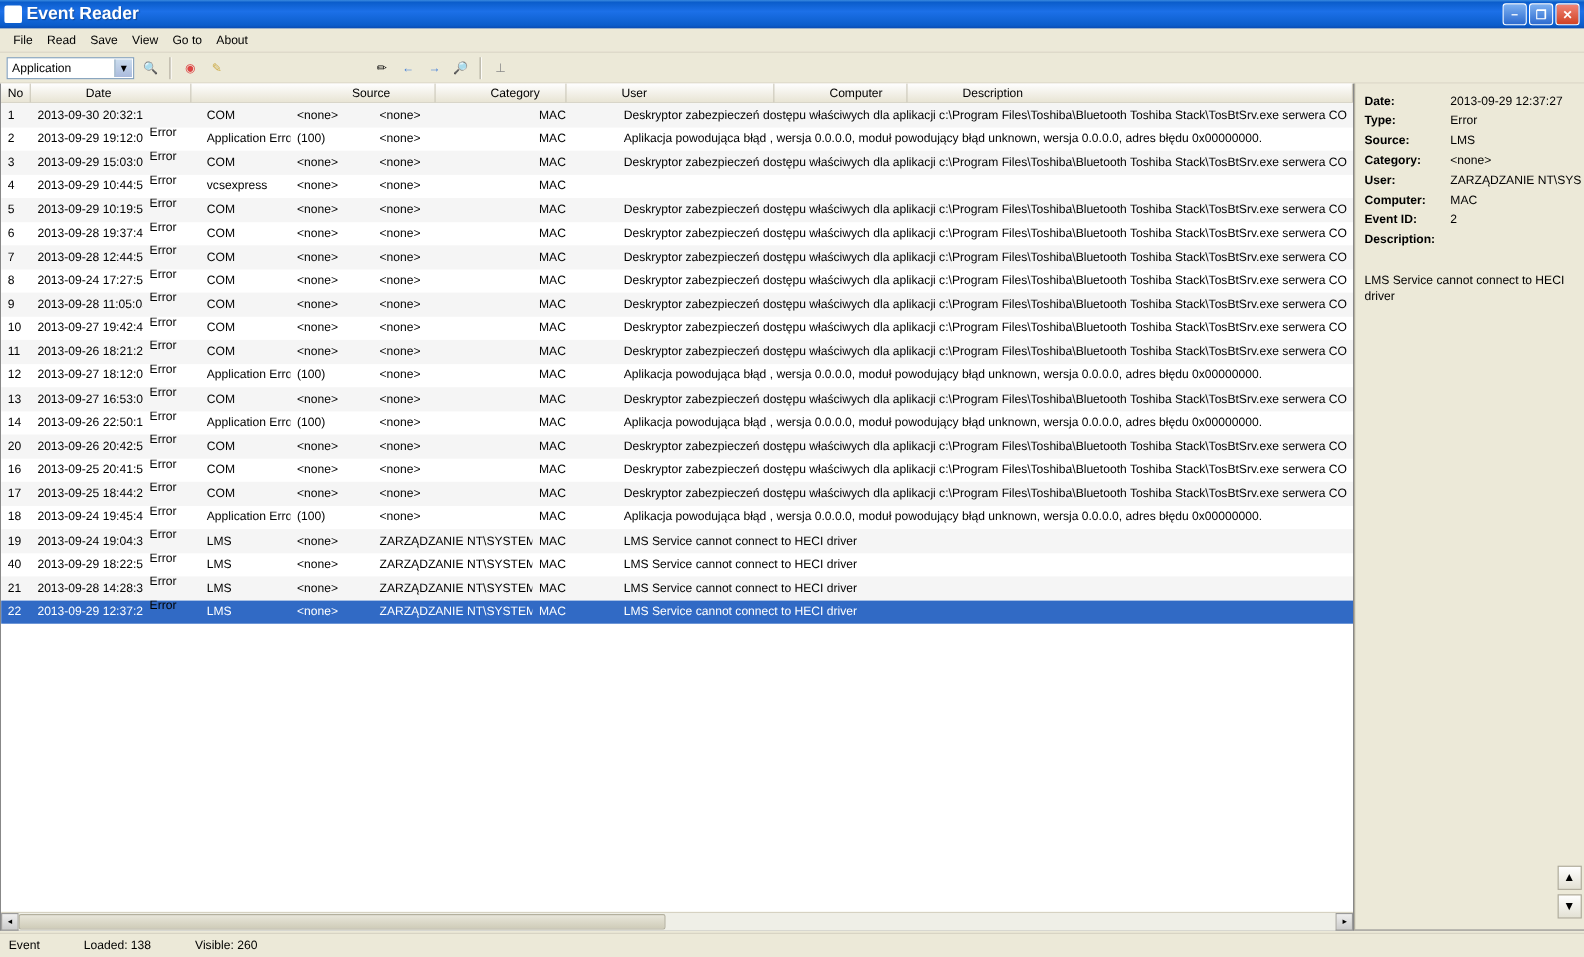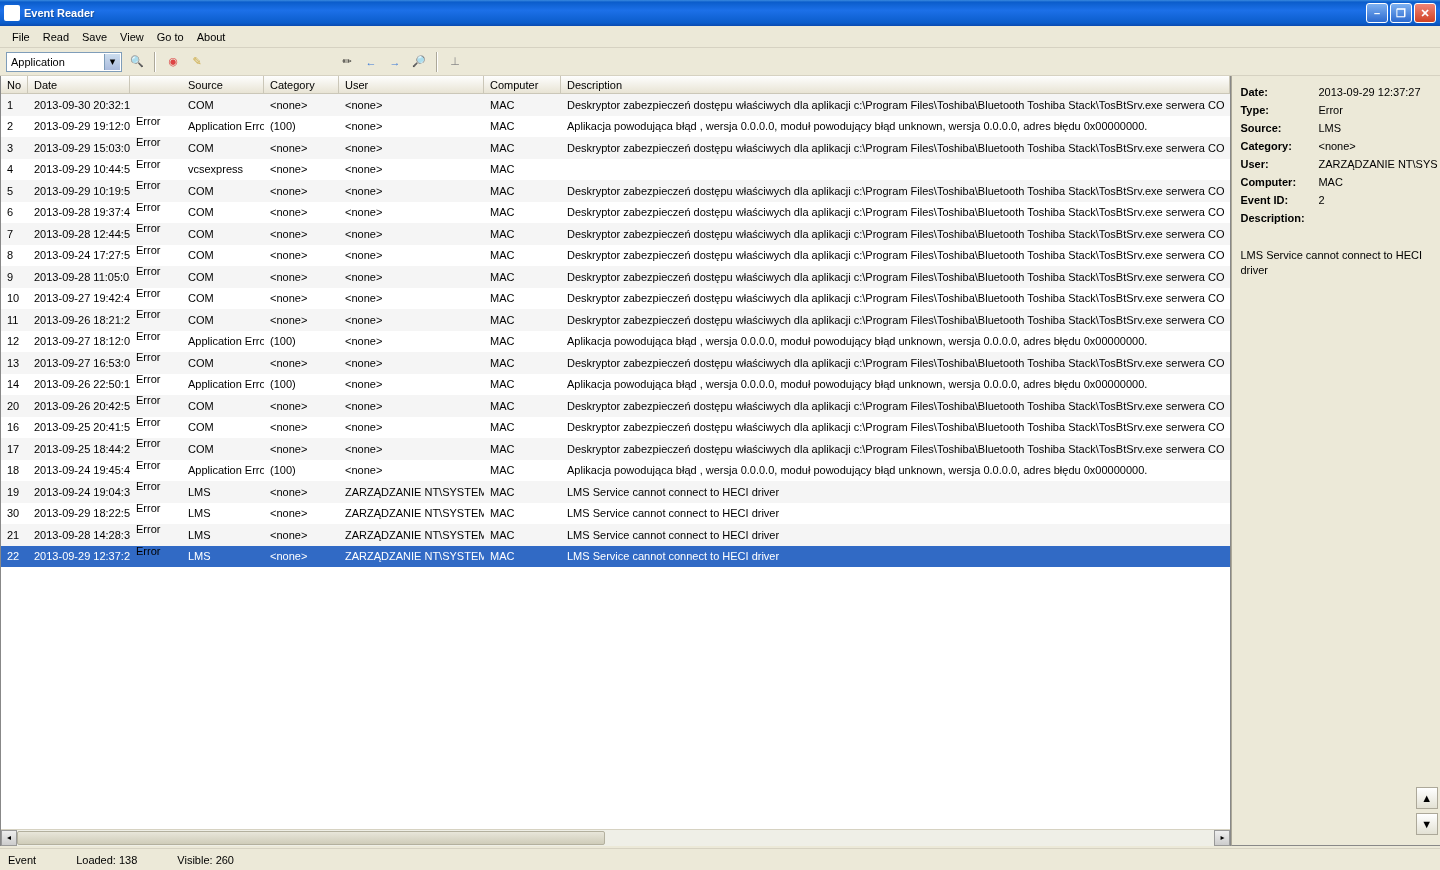--- a/index.html
+++ b/index.html
@@ -1,37 +1,37 @@
 <!DOCTYPE html>
 <html><head>
 <meta charset="utf-8">
 <style>
 * { margin: 0; padding: 0; box-sizing: border-box; font-family: Tahoma, Arial, sans-serif; font-size: 11px; }
 body { background: #ece9d8; overflow: hidden; width: 1440px; height: 870px; }
 
 .titlebar { height: 26px; background: linear-gradient(to bottom, #3a8adf 0%, #0b5dcb 8%, #1c70e8 40%, #0b5dcb 88%, #0a4ab0 100%); display: flex; align-items: center; padding: 0 4px; color: white; }
 .titlebar-icon { width: 16px; height: 16px; background: #fff; border-radius: 2px; margin-right: 4px; }
-.titlebar-text { font-weight: bold; font-size: 11px; flex: 1; text-shadow: 1px 1px 1px rgba(0,0,0,0.3); }
+.titlebar-text { font-weight: bold; font-size: 16px; flex: 1; text-shadow: 1px 1px 1px rgba(0,0,0,0.3); }
 .win-buttons { display: flex; gap: 2px; }
 .win-btn { width: 22px; height: 20px; border: 1px solid #fff; border-radius: 3px; display: flex; align-items: center; justify-content: center; color: #fff; font-weight: bold; cursor: pointer; }
 .win-btn.min, .win-btn.max { background: linear-gradient(to bottom, #7eb1f1, #2d6bd0); }
 .win-btn.close { background: linear-gradient(to bottom, #f08577, #d04224); }
 
 .menubar { height: 22px; background: #ece9d8; border-bottom: 1px solid #d6d2c2; display: flex; align-items: center; padding: 0 8px; gap: 5px; }
 .menu-item { color: #000; cursor: pointer; padding: 2px 4px; }
 
 .toolbar { height: 28px; background: #ece9d8; border-bottom: 1px solid #d6d2c2; display: flex; align-items: center; padding: 0 6px; gap: 6px; }
 .combo { width: 116px; height: 20px; background: #fff; border: 1px solid #7f9db9; display: flex; align-items: center; padding: 0 4px; position: relative; }
 .combo-arrow { position: absolute; right: 1px; top: 1px; bottom: 1px; width: 16px; background: linear-gradient(to bottom, #cde, #abd); display: flex; align-items: center; justify-content: center; border-left: 1px solid #7f9db9; }
 .tool-icon { width: 18px; height: 18px; display: flex; align-items: center; justify-content: center; cursor: pointer; }
 .tool-sep { width: 2px; height: 20px; border-left: 1px solid #aca899; border-right: 1px solid #fff; margin: 0 2px; }
 
 .main { display: flex; height: 770px; }
 .table-area { flex: 1; background: #fff; border: 1px solid #888; border-top: none; display: flex; flex-direction: column; position: relative; }
-.table-header { display: flex; height: 18px; background: linear-gradient(to bottom, #fefefe, #e8e4d4); border-bottom: 1px solid #cbc7b8; flex-shrink: 0; }
+.table-header { display: flex; height: 18px; background: linear-gradient(to bottom, #fefefe, #e8e4d4); border-bottom: 1px solid #cbc7b8; flex-shrink: 0; gap: 44px; }
 .th { border-right: 1px solid #cbc7b8; padding: 2px 6px; color: #000; display: flex; align-items: center; overflow: hidden; white-space: nowrap; }
 .table-body { flex: 1; overflow: hidden; background: #fff; }
 .tr { display: flex; height: 21.5px; align-items: center; color: #000; }
 .tr:nth-child(odd) { background: #f5f5f5; }
 .tr.selected { background: #316ac5 !important; color: #fff; }
 .td { padding: 2px 6px; overflow: hidden; white-space: nowrap; }
 .hscroll { height: 16px; background: #ece9d8; border-top: 1px solid #d6d2c2; display: flex; align-items: center; }
 .scroll-btn { width: 16px; height: 16px; background: linear-gradient(to bottom, #eee, #ccc); border: 1px solid #999; display: flex; align-items: center; justify-content: center; font-size: 8px; }
 .scroll-track { flex: 1; height: 16px; background: #efefe7; position: relative; }
 .scroll-thumb { position: absolute; left: 0; width: 588px; height: 14px; top: 1px; background: linear-gradient(to bottom, #e8e6da, #cfccb9); border: 1px solid #b3b09e; border-radius: 2px; }
@@ -291,21 +291,21 @@
           <div class="td c-no">19</div>
           <div class="td c-date">2013-09-24 19:04:31</div>
           <div class="td c-type">Error</div>
           <div class="td c-source">LMS</div>
           <div class="td c-category">&lt;none&gt;</div>
           <div class="td c-user">ZARZĄDZANIE NT\SYSTEM</div>
           <div class="td c-computer">MAC</div>
           <div class="td c-desc">LMS Service cannot connect to HECI driver</div>
         </div>
         <div class="tr">
-          <div class="td c-no">30</div>
+          <div class="td c-no">40</div>
           <div class="td c-date">2013-09-29 18:22:50</div>
           <div class="td c-type">Error</div>
           <div class="td c-source">LMS</div>
           <div class="td c-category">&lt;none&gt;</div>
           <div class="td c-user">ZARZĄDZANIE NT\SYSTEM</div>
           <div class="td c-computer">MAC</div>
           <div class="td c-desc">LMS Service cannot connect to HECI driver</div>
         </div>
         <div class="tr">
           <div class="td c-no">21</div>

